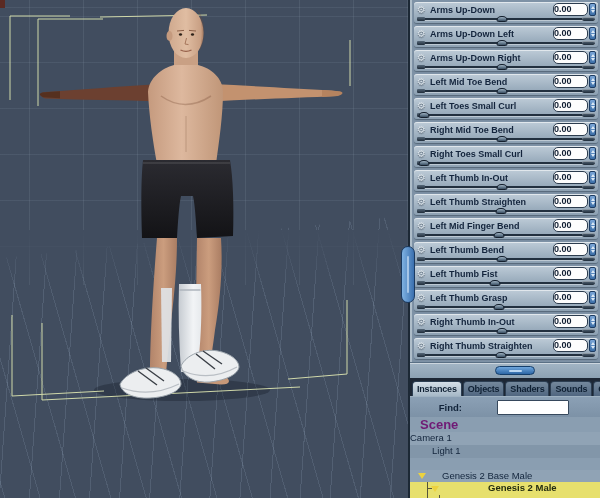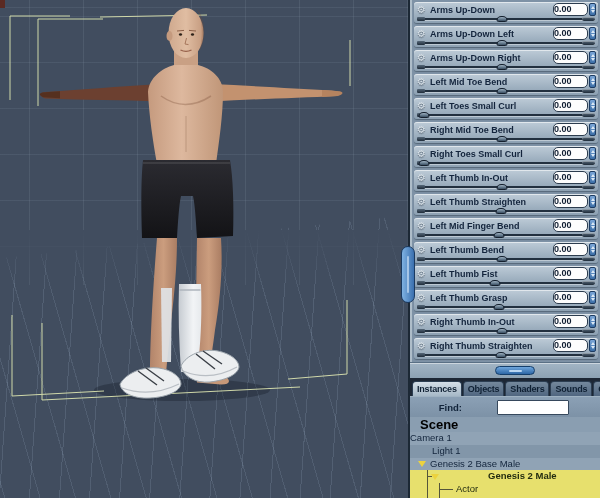--- a/index.html
+++ b/index.html
@@ -71,21 +71,21 @@
   .find-label{width:52px;text-align:right;font-size:9.5px;font-weight:bold;color:#112339;padding-right:3px;flex:none;}
   .find-input{width:66px;height:13px;flex:none;background:#fff;border:1px solid #36485c;border-radius:1px;
     font-size:9px;padding:0 2px;outline:none;}
   .filter{margin-left:12px;width:56px;height:13px;flex:none;position:relative;box-sizing:border-box;
     background:linear-gradient(#8fabc9,#5e80a6);border:1px solid #23405e;border-radius:2px;
     font-size:9px;font-weight:bold;color:#0d1f38;line-height:11px;padding:0 3px;}
   .filter .chev{position:absolute;right:1px;top:1px;font-size:9px;line-height:10px;color:#12273f;
     transform:rotate(90deg);}
   
   .tree{position:absolute;left:0;top:417px;right:0;bottom:0;background:#8a9eb1;overflow:hidden;}
-  .tree-header{height:15px;line-height:15px;padding-left:10px;font-size:13px;font-weight:bold;color:#000000;}
+  .tree-header{height:15px;line-height:15px;padding-left:10px;font-size:13px;font-weight:bold;color:#701a75;}
   .tree-row{position:relative;height:12.8px;line-height:12.8px;font-size:9.5px;color:#13253c;
     background:rgba(255,255,255,.06);}
   .tree-row:nth-of-type(even){background:rgba(12,28,46,.06);}
   .tree-row.selected{background:#e7e06d;color:#242d10;}
   .tree-row.bold .label{font-weight:bold;margin-left:44px;}
   .tree-row.partial{height:4px;overflow:hidden;}
   .tree-row .label{display:block;white-space:nowrap;}
   .twisty-icon{display:none;position:absolute;top:3.5px;width:0;height:0;
     border-left:4px solid transparent;border-right:4px solid transparent;border-top:6px solid #ecd23f;}
   .tree-row.twisty .twisty-icon{display:block;}
@@ -520,21 +520,21 @@
         </div>
 
         <div class="tree-row">
 
           <span class="label" style="padding-left: 22px;">Light 1</span>
         </div>
 
         <div class="tree-row twisty">
 
           <span class="twisty-icon" style="left: 8px;"></span>
-          <span class="label" style="padding-left: 20px;">Genesis 2 Base Male</span>
+          <span class="label" style="padding-left: 32px; margin-top: 12px;">Genesis 2 Base Male</span>
         </div>
 
         <div class="tree-row selected bold twisty vline1 dash">
           <span class="vl1"></span>
 
           <span class="dash-el" style="left: 17px; width: 5px;"></span>
           <span class="twisty-icon" style="left: 21px;"></span>
           <span class="label" style="padding-left: 34px;">Genesis 2 Male</span>
         </div>
 

